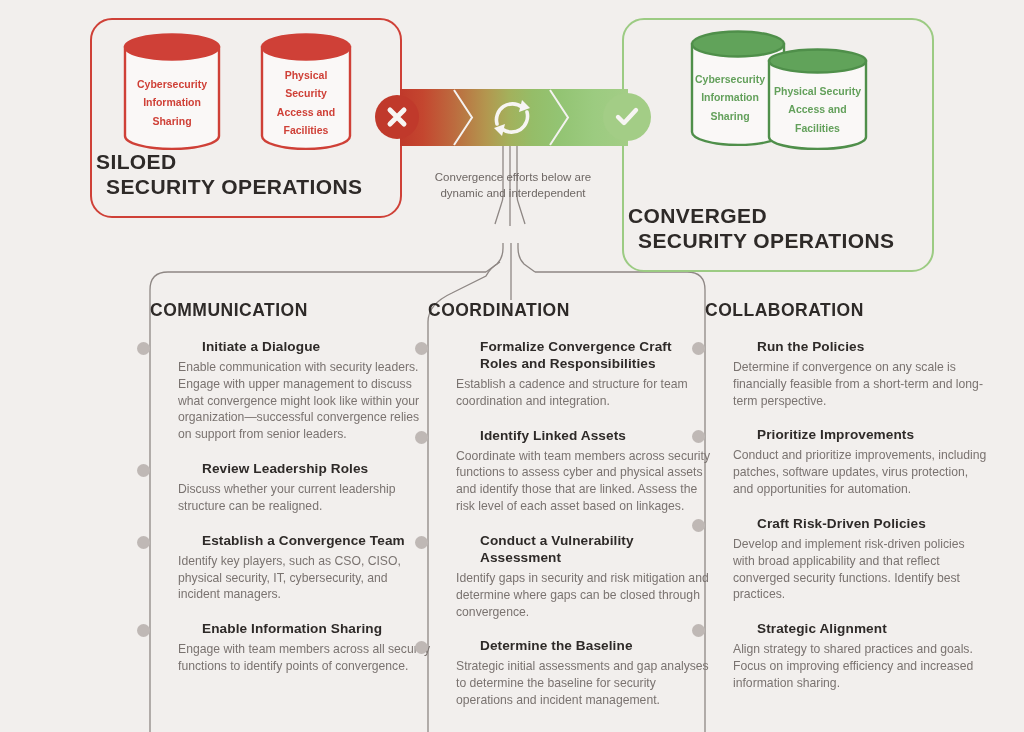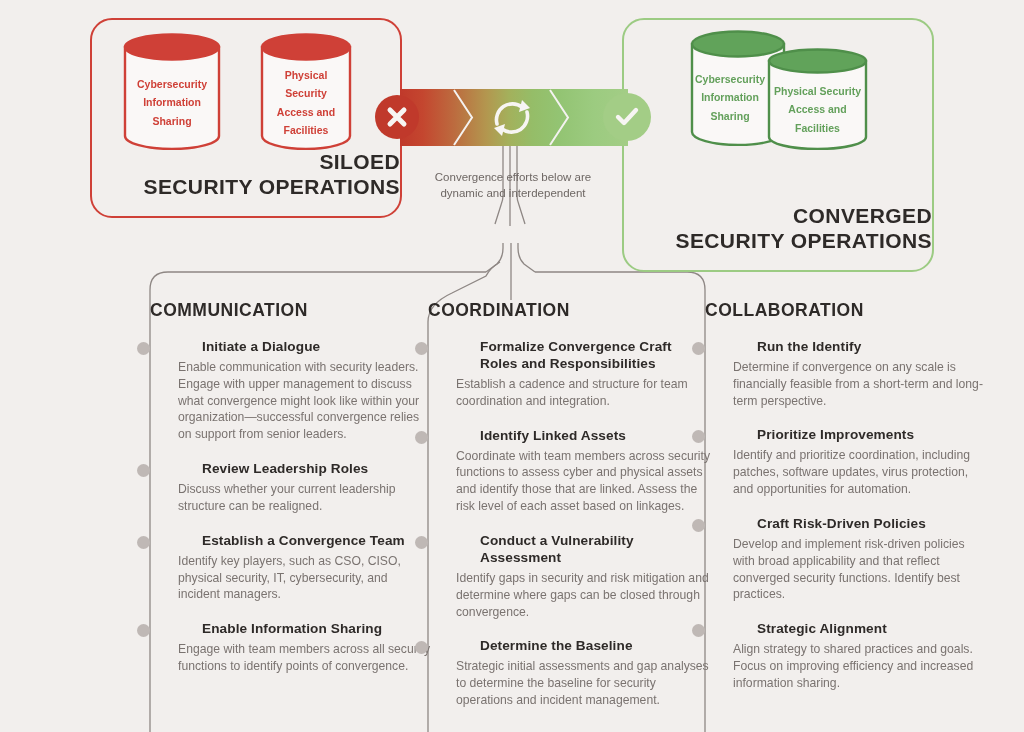--- a/index.html
+++ b/index.html
@@ -15,21 +15,21 @@
   .panel {
     position: absolute;
     border-radius: 22px;
     background: #f2efed;
   }
   #siloed-panel  { left: 90px;  top: 18px;  width: 312px; height: 200px; border: 2.5px solid #cf4037; }
   #converged-panel { left: 622px; top: 18px; width: 312px; height: 254px; border: 2.5px solid #9ccb83; }
 
   .panel-title {
     position: absolute; left: 4px; right: 0; bottom: 16px;
-    text-align: right;
+    text-align: left;
     font-weight: bold;
     font-size: 21px;
     letter-spacing: 0.4px;
     color: #2e2a28;
     line-height: 1.18;
   }
   .panel-title .l2 { display: block; padding-left: 10px; }
 
   
   .cyl { position: absolute; }
@@ -287,27 +287,27 @@
       <span class="dot"></span>
       <div class="item-title">Determine the Baseline</div>
       <div class="item-desc">Strategic initial assessments and gap analyses to determine the baseline for security operations and incident management.</div>
     </div>
   </div>
 
   <div id="col-2" class="column">
     <div class="col-title">COLLABORATION</div>
     <div class="item">
       <span class="dot"></span>
-      <div class="item-title">Run the Identify</div>
+      <div class="item-title">Run the Policies</div>
       <div class="item-desc">Determine if convergence on any scale is financially feasible from a short-term and long-term perspective.</div>
     </div>
     <div class="item">
       <span class="dot"></span>
       <div class="item-title">Prioritize Improvements</div>
-      <div class="item-desc">Identify and prioritize coordination, including patches, software updates, virus protection, and opportunities for automation.</div>
+      <div class="item-desc">Conduct and prioritize improvements, including patches, software updates, virus protection, and opportunities for automation.</div>
     </div>
     <div class="item">
       <span class="dot"></span>
       <div class="item-title">Craft Risk-Driven Policies</div>
       <div class="item-desc">Develop and implement risk-driven policies with broad applicability and that reflect converged security functions. Identify best practices.</div>
     </div>
     <div class="item">
       <span class="dot"></span>
       <div class="item-title">Strategic Alignment</div>
       <div class="item-desc">Align strategy to shared practices and goals. Focus on improving efficiency and increased information sharing.</div>

